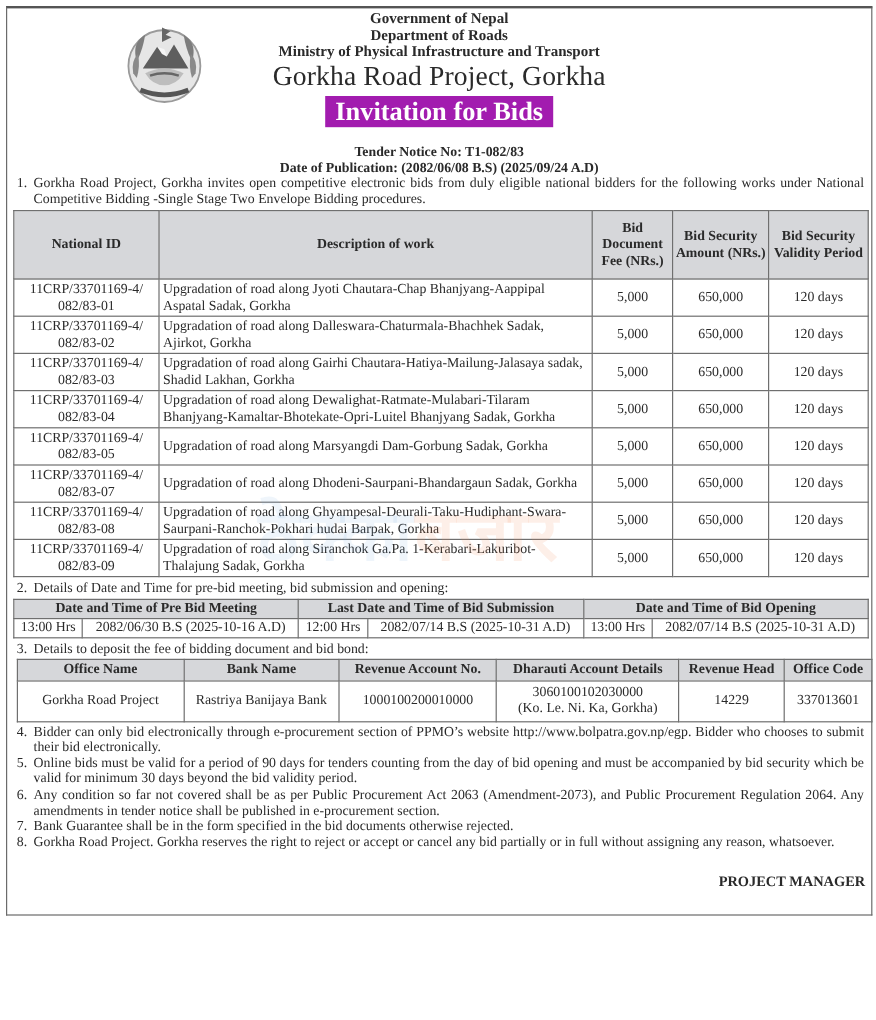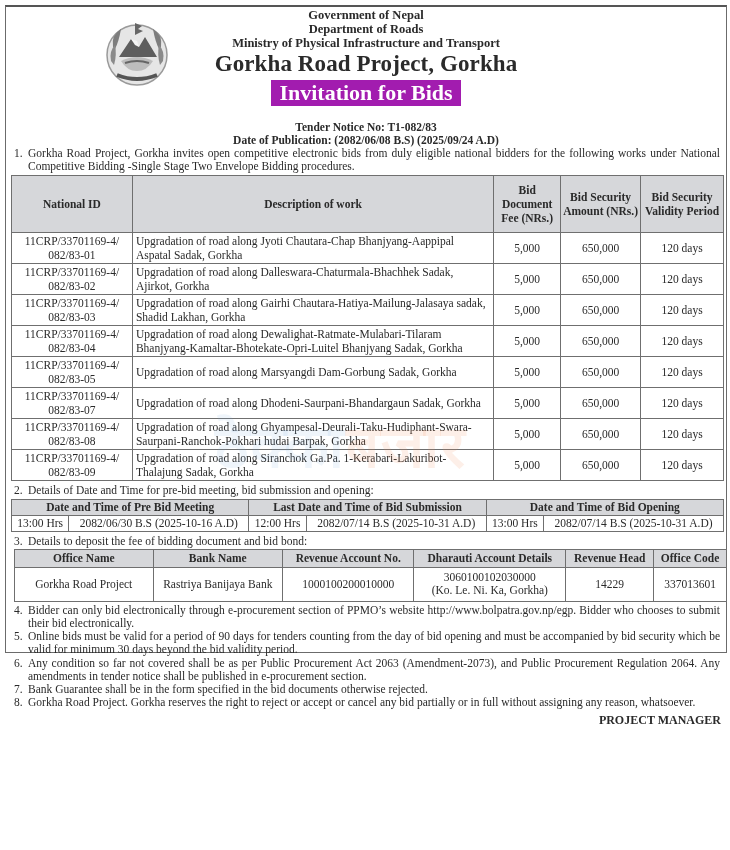--- a/index.html
+++ b/index.html
@@ -1,26 +1,26 @@
 <!DOCTYPE html>
 <html><head>
 <meta charset="utf-8">
 <style>
   * { box-sizing: border-box; margin: 0; padding: 0; }
   html, body { width: 730px; height: 850px; background: #ffffff; overflow: hidden; }
   body { font-family: "Liberation Serif", "DejaVu Serif", serif; color: #2a2a2a; }
   .page {
-    position: absolute; left: 5px; top: 5px; width: 722px; height: 648px;
+    position: absolute; left: 5px; top: 5px; width: 722px; height: 758px;
     border: 1.5px solid #6b6b6b; border-top: 2px solid #555;
   }
   .header { position: relative; height: 110px; text-align: center; }
   .logo { position: absolute; left: 95px; top: 10px; width: 72px; height: 72px; }
   .h-line { font-weight: bold; line-height: 14px; font-size: 12.5px; }
   .h-gov { padding-top: 1px; }
-  .h-project { font-size: 23px; line-height: 26px; font-weight: bold; margin-top: 1px; letter-spacing: 0.1px; }
+  .h-project { font-size: 23px; line-height: 26px; font-weight: normal; margin-top: 1px; letter-spacing: 0.1px; }
   .ifb-box {
     display: inline-block; background: #a21caf; color: #fff; font-weight: bold;
     font-size: 22px; line-height: 24px; padding: 1px 8px; margin-top: 3px;
   }
   .tender { font-weight: bold; font-size: 11.5px; line-height: 13px; text-align: center; }
   .tender1 { margin-top: 4px; }
   p.item { font-size: 11.5px; line-height: 13.2px; padding-left: 22px; text-indent: -14px; padding-right: 6px; text-align: justify; }
   .item-num { display: inline-block; width: 14px; text-indent: 0; }
   table { border-collapse: collapse; font-size: 11.5px; }
   td, th { border: 1px solid #6f6f6f; }
@@ -28,21 +28,21 @@
   .t1 { margin-left: 5px; width: 713px; margin-top: 2px; }
   .t1 th { line-height: 14px; padding: 1px 2px; height: 57px; }
   .t1 td { line-height: 14px; padding: 1px 3px; }
   .t1 td.c { text-align: center; }
   .t2 { margin-left: 5px; width: 713px; margin-top: 1px; padding-left: 20px; }
   .t2 th { line-height: 15px; padding: 0 2px; }
   .t2 td { line-height: 15px; padding: 0 3px; text-align: center; white-space: nowrap; }
   .t3 { margin-left: 8px; width: 713px; margin-top: 1px; }
   .t3 th { line-height: 17px; padding: 0 2px; }
   .t3 td { line-height: 13px; padding: 1px 3px; text-align: center; height: 34px; }
-  .sig { text-align: right; font-weight: bold; font-size: 12px; padding-right: 5px; margin-top: 4px; }
+  .sig { text-align: right; font-weight: bold; font-size: 12px; padding-right: 5px; margin-top: 18px; }
   .watermark {
     position: absolute; left: 215px; top: 405px; font-family: "DejaVu Sans", sans-serif;
     font-size: 58px; font-weight: bold; color: rgba(120,170,220,0.12); pointer-events: none; letter-spacing: 2px;
   }
   .watermark .wm2 { color: rgba(240,140,90,0.14); }
 </style>
 </head>
 <body>
 
 <div class="page">

